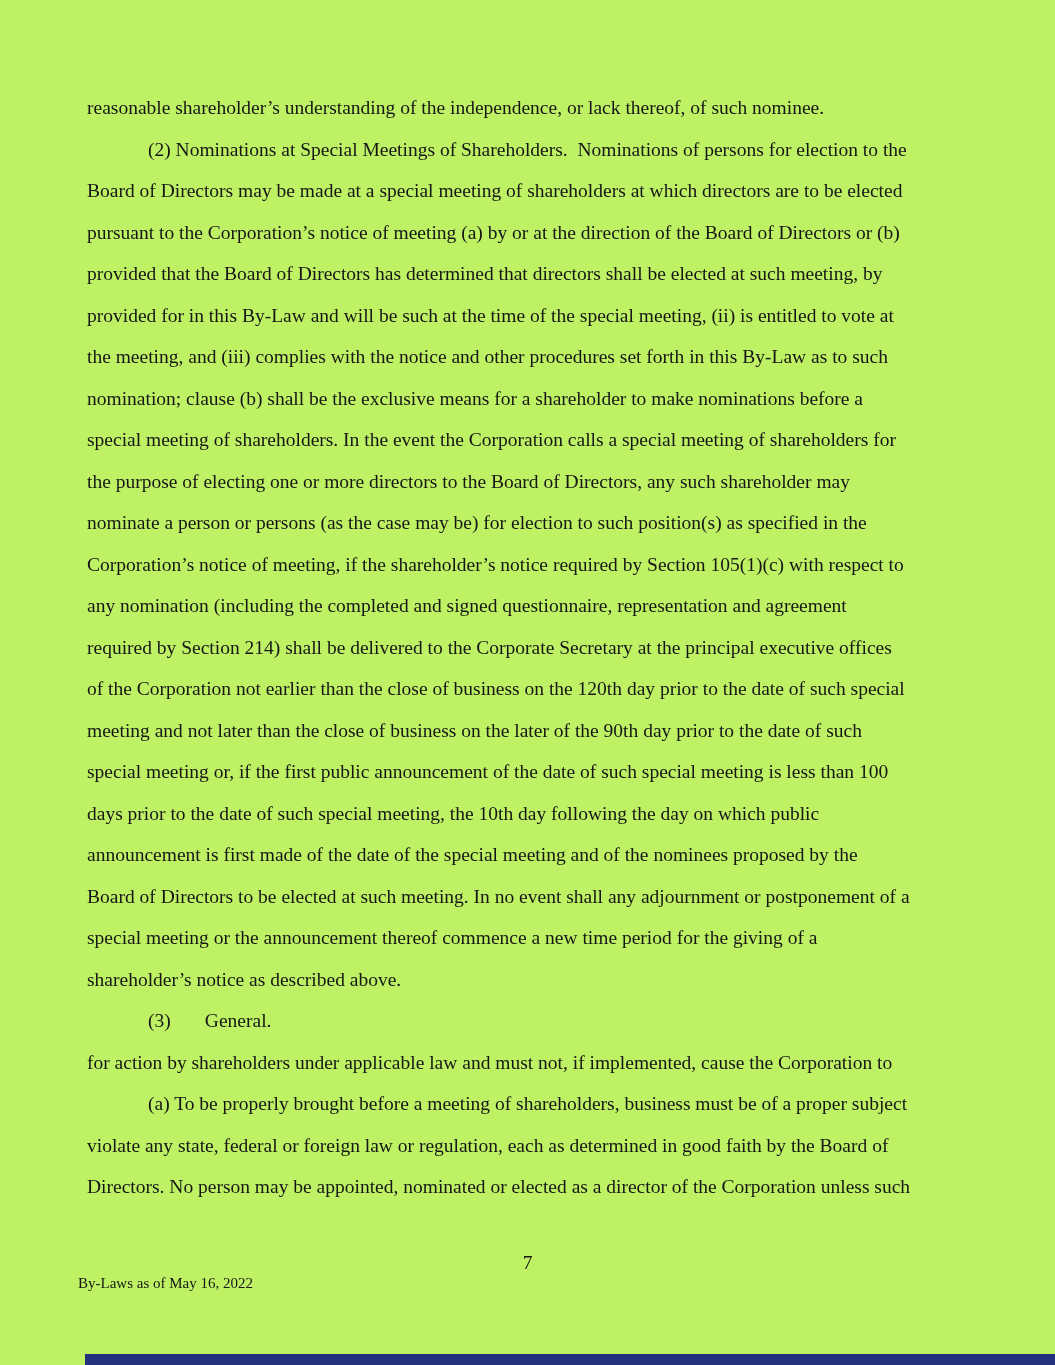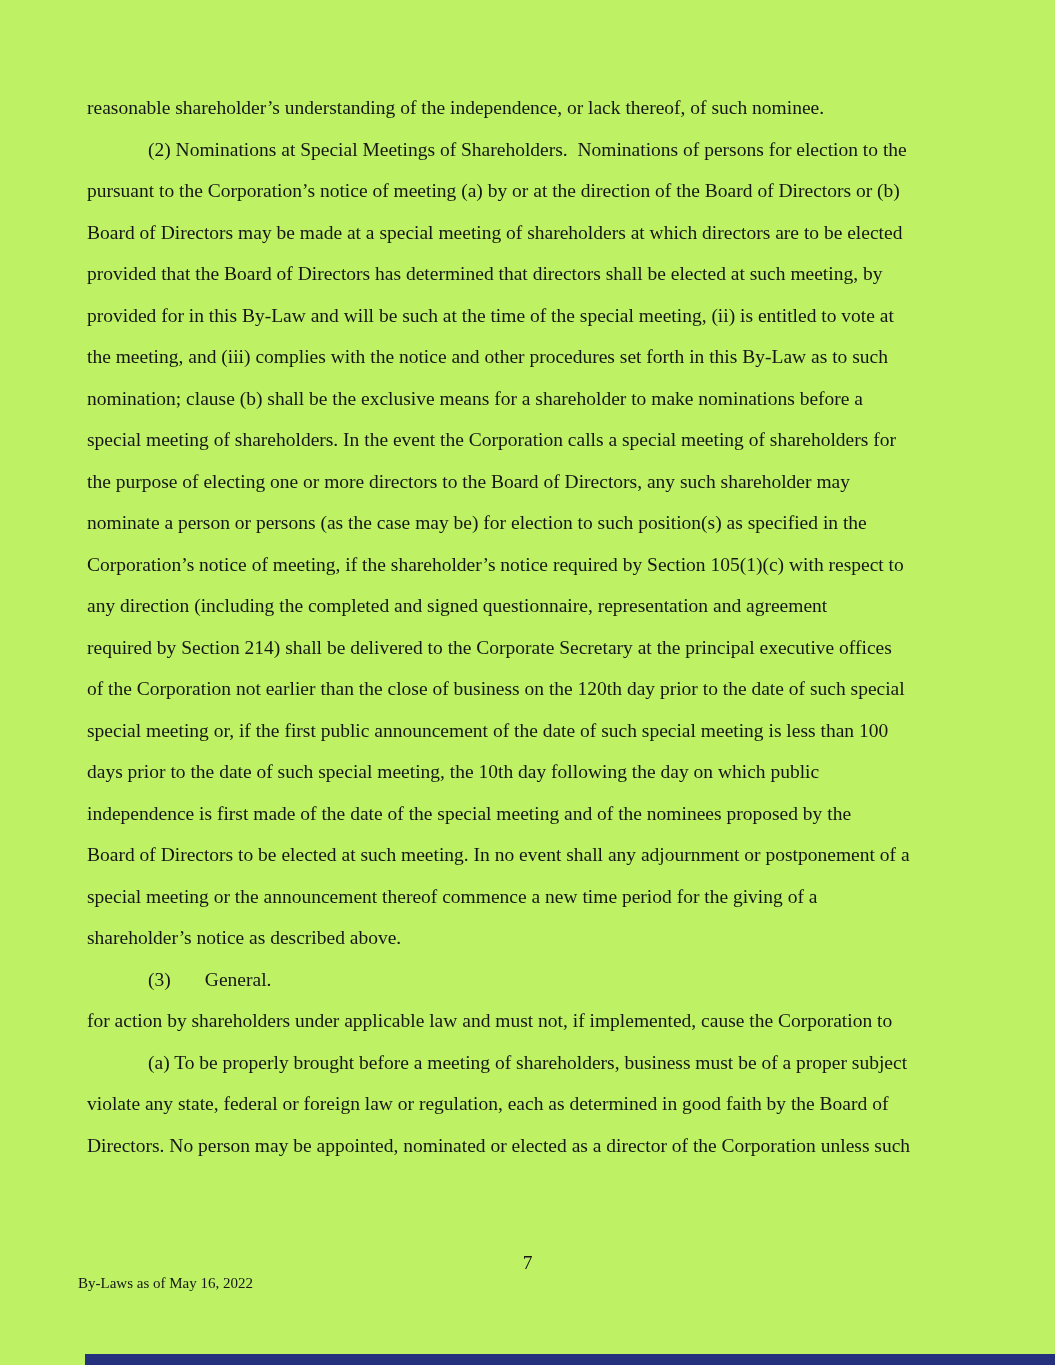--- a/index.html
+++ b/index.html
@@ -57,36 +57,37 @@
 </head>
 <body style="background: rgb(255, 255, 255); color: rgb(22, 22, 22);">
 
 <div class="page">
   <div class="doc">
       <div class="paragraph">
         <div class="line">reasonable shareholder’s understanding of the independence, or lack thereof, of such nominee.</div>
       </div>
       <div class="paragraph">
         <div class="line indent">(2) Nominations at Special Meetings of Shareholders.  Nominations of persons for election to the</div>
+        <div class="line">Board of Directors may be made at a special meeting of shareholders at which directors are to be elected</div>
         <div class="line">pursuant to the Corporation’s notice of meeting (a) by or at the direction of the Board of Directors or (b)</div>
-        <div class="line">Board of Directors may be made at a special meeting of shareholders at which directors are to be elected</div>
         <div class="line">provided that the Board of Directors has determined that directors shall be elected at such meeting, by</div>
         <div class="line">provided for in this By-Law and will be such at the time of the special meeting, (ii) is entitled to vote at</div>
         <div class="line">the meeting, and (iii) complies with the notice and other procedures set forth in this By-Law as to such</div>
         <div class="line">nomination; clause (b) shall be the exclusive means for a shareholder to make nominations before a</div>
         <div class="line">special meeting of shareholders. In the event the Corporation calls a special meeting of shareholders for</div>
         <div class="line">the purpose of electing one or more directors to the Board of Directors, any such shareholder may</div>
         <div class="line">nominate a person or persons (as the case may be) for election to such position(s) as specified in the</div>
         <div class="line">Corporation’s notice of meeting, if the shareholder’s notice required by Section 105(1)(c) with respect to</div>
-        <div class="line">any direction (including the completed and signed questionnaire, representation and agreement</div>
+        <div class="line">any nomination (including the completed and signed questionnaire, representation and agreement</div>
         <div class="line">required by Section 214) shall be delivered to the Corporate Secretary at the principal executive offices</div>
         <div class="line">of the Corporation not earlier than the close of business on the 120th day prior to the date of such special</div>
+        <div class="line">meeting and not later than the close of business on the later of the 90th day prior to the date of such</div>
         <div class="line">special meeting or, if the first public announcement of the date of such special meeting is less than 100</div>
         <div class="line">days prior to the date of such special meeting, the 10th day following the day on which public</div>
-        <div class="line">independence is first made of the date of the special meeting and of the nominees proposed by the</div>
+        <div class="line">announcement is first made of the date of the special meeting and of the nominees proposed by the</div>
         <div class="line">Board of Directors to be elected at such meeting. In no event shall any adjournment or postponement of a</div>
         <div class="line">special meeting or the announcement thereof commence a new time period for the giving of a</div>
         <div class="line">shareholder’s notice as described above.</div>
       </div>
       <div class="paragraph">
         <div class="line indent">(3)       General.</div>
       </div>
       <div class="paragraph">
         <div class="line">for action by shareholders under applicable law and must not, if implemented, cause the Corporation to</div>
         <div class="line indent">(a) To be properly brought before a meeting of shareholders, business must be of a proper subject</div>

